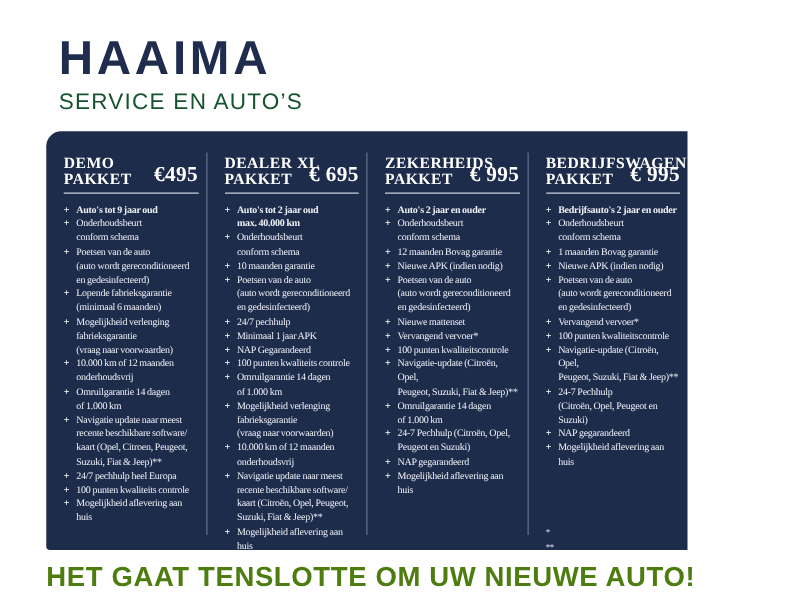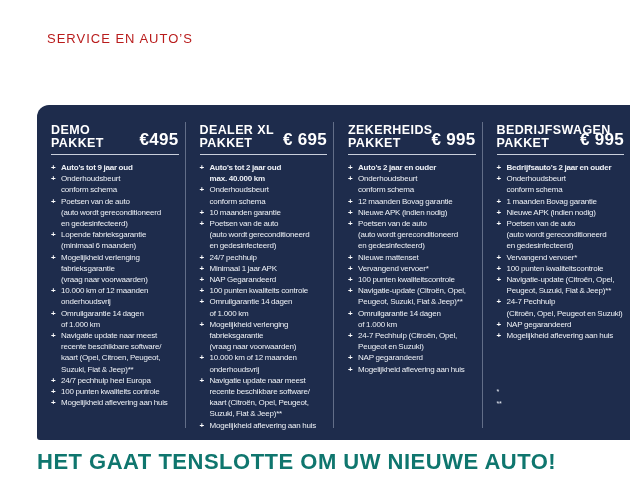--- a/index.html
+++ b/index.html
@@ -2,54 +2,55 @@
 <html><head>
 <meta charset="utf-8">
 <style>
   html,body{margin:0;padding:0;}
   body{width:640px;height:480px;background:#ffffff;font-family:"Liberation Sans",sans-serif;overflow:hidden;}
   .page{position:relative;width:640px;height:480px;background:#ffffff;}
 
   
   .logo{position:absolute;left:47px;top:27px;color:#1f2c4e;}
   .brand-name{font-size:38px;font-weight:700;letter-spacing:3px;line-height:40px;color:#1f2c4e;}
-  .brand-sub{font-size:13px;letter-spacing:1px;color:#b91c1c;margin-top:4px;}
+  .brand-sub{font-size:18px;letter-spacing:1px;color:#14532d;margin-top:4px;}
   .page-title{position:absolute;left:236px;top:31px;font-size:27px;font-weight:700;color:#1f2c4e;line-height:27px;letter-spacing:1px;}
 
   
-  .panel{position:absolute;left:37px;top:105px;width:593px;height:335px;background:#1e2c4c;
-         border-radius:12px 0 0 3px;display:flex;padding:17px 0 12px;box-sizing:border-box;}
+  .panel{position:absolute;left:37px;top:105px;width:513px;height:335px;background:#1e2c4c;
+         border-radius:12px 0 0 3px;display:flex;padding:17px 0 12px;box-sizing:border-box;font-family:Liberation Serif, serif;}
   .col{flex:1 1 0;min-width:0;padding:2px 6px 0 14px;box-sizing:border-box;color:#eef1f6;}
   .col + .col{border-left:1px solid rgba(200,210,228,0.40);}
 
   .col-header{position:relative;}
   .col-name{font-size:12.5px;font-weight:700;line-height:12.5px;letter-spacing:0.4px;color:#ffffff;}
   .col-price{position:absolute;right:0;bottom:-1px;font-size:17px;font-weight:700;color:#ffffff;letter-spacing:0.3px;}
   .rule{height:1px;background:#c9cfdb;border:0;margin:5px 0 7px;}
 
   .items{list-style:none;margin:0;padding:0;font-size:8px;line-height:11.2px;letter-spacing:-0.2px;word-spacing:-0.3px;}
   .item{display:flex;align-items:flex-start;}
   .plus{flex:0 0 10px;font-weight:700;color:#ffffff;}
   .item-text{white-space:pre-line;min-width:0;}
   .item-text.bold{font-weight:700;}
 
   .footnotes{margin-top:46px;font-size:7.1px;line-height:11.8px;letter-spacing:-0.25px;color:#e6eaf2;}
   .footnote{display:flex;align-items:flex-start;}
   .fn-marker{flex:0 0 11px;}
   .fn-text{white-space:pre-line;min-width:0;}
 
   
-  .tagline{position:absolute;left:37px;top:449px;font-size:22px;font-weight:700;color:#0f766e;letter-spacing:0.5px;}
+  .tagline{position:absolute;left:37px;top:449px;font-size:22px;font-weight:700;color:#4d7c0f;letter-spacing:0.5px;}
 </style>
 </head>
 <body>
 
 <div class="page">
 
   <div class="logo">
+    <div class="brand-name">HAAIMA</div>
     <div class="brand-sub">SERVICE EN AUTO’S</div>
   </div>
 
 
   <section class="panel">
 
     <article class="col">
       <div class="col-header">
         <div class="col-name">
           <div>DEMO</div>

